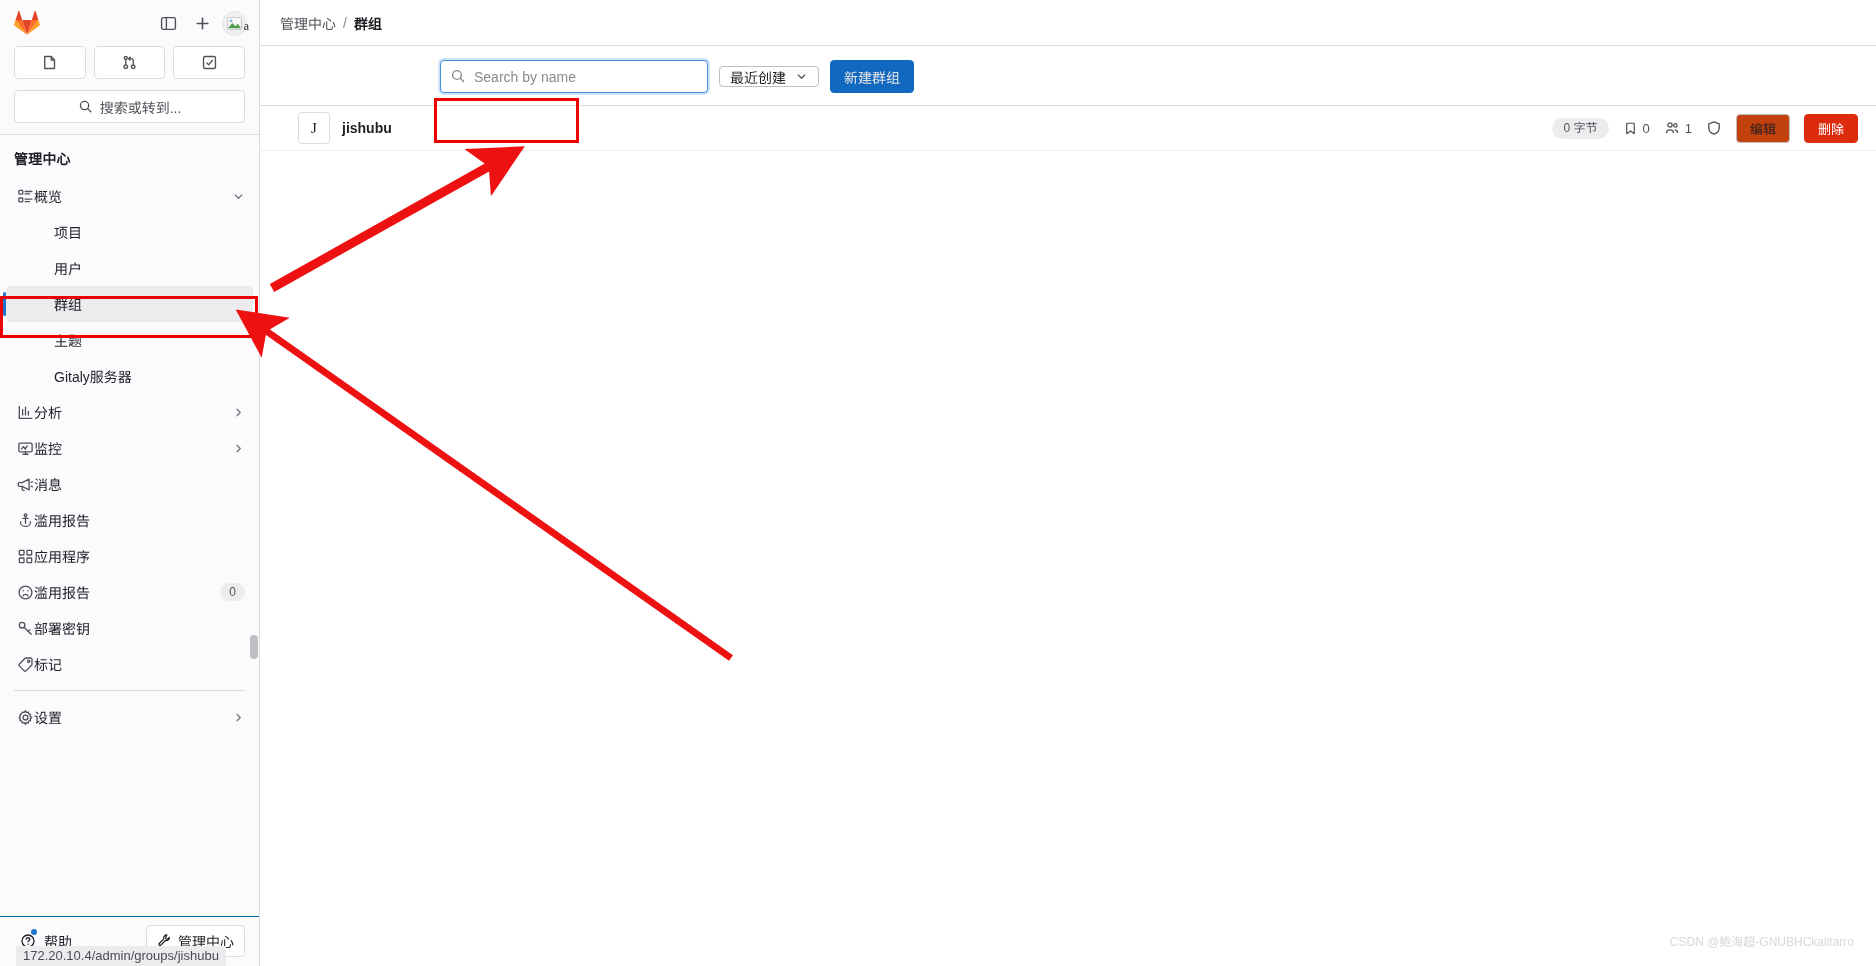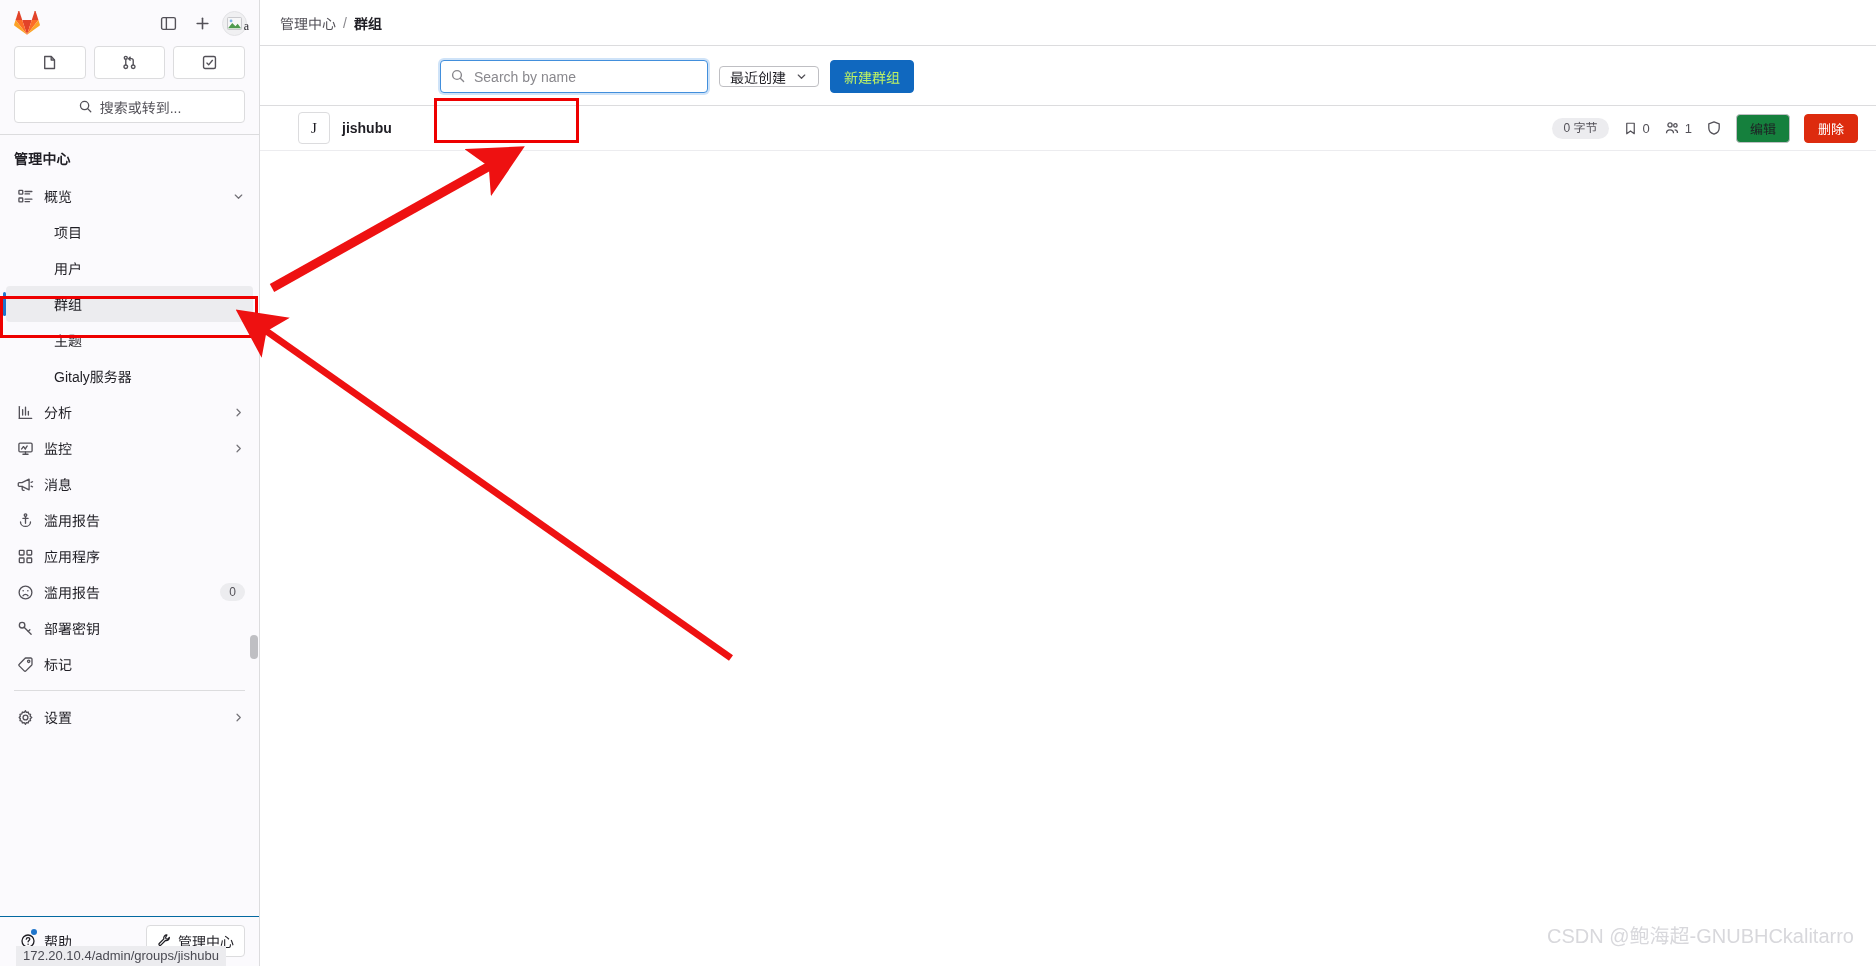--- a/index.html
+++ b/index.html
@@ -138,21 +138,20 @@
     display: flex;
     align-items: center;
     height: 36px;
     margin: 0 6px;
     padding: 0 8px 0 10px;
     border-radius: 4px;
     color: #1f1e24;
     font-size: 14px;
     cursor: pointer;
     position: relative;
-    gap: 10px;
   }
   .nav-item .nav-ico {
     width: 18px; height: 18px;
     flex: 0 0 18px;
     display: flex; align-items: center; justify-content: center;
     color: #535158;
   }
   .nav-item .nav-label { flex: 1 1 auto; white-space: nowrap; }
   .nav-item .nav-chevron {
     width: 14px; height: 14px;
@@ -305,21 +304,21 @@
     font-size: 14px;
     color: #1f1e24;
     cursor: pointer;
   }
   .sort-btn .caret { color: #535158; display: flex; }
   .new-group-btn {
     height: 33px;
     border: 1px solid #1068bf;
     border-radius: 4px;
     background: #1068bf;
-    color: #bef264;
+    color: #e5e5e5;
     font-size: 14px;
     padding: 0 13px;
     cursor: pointer;
     display: flex;
     align-items: center;
     font-family: "Liberation Sans", "DejaVu Sans", sans-serif;
   }
 
   .group-list {
     margin-top: 12px;
@@ -376,21 +375,21 @@
     align-items: center;
     gap: 5px;
     color: #535158;
     font-size: 13px;
   }
   .stat svg { color: #535158; }
   .edit-btn {
     height: 29px;
     border: 1px solid #bfbfc3;
     border-radius: 4px;
-    background: #15803d;
+    background: #c2410c;
     font-size: 13px;
     color: #1f1e24;
     padding: 0 13px;
     cursor: pointer;
     display: flex; align-items: center;
     font-family: "Liberation Sans", "DejaVu Sans", sans-serif;
   }
   .delete-btn {
     height: 29px;
     border: 1px solid #dd2b0e;
@@ -417,21 +416,21 @@
     border: 3px solid #ee0000;
     box-sizing: border-box;
   }
   #anno-sidebar-group { left: 0px;   top: 296px; width: 258px; height: 42px; }
   #anno-group-row     { left: 434px; top: 98px;  width: 145px; height: 45px; }
 
   .watermark {
     position: absolute;
     right: 22px;
     bottom: 17px;
-    font-size: 20px;
+    font-size: 12px;
     color: #d8d8dc;
     z-index: 40;
     white-space: nowrap;
   }
   .statusbar-url {
     position: absolute;
     left: 16px;
     bottom: 0px;
     background: #ececef;
     color: #4a4a52;

